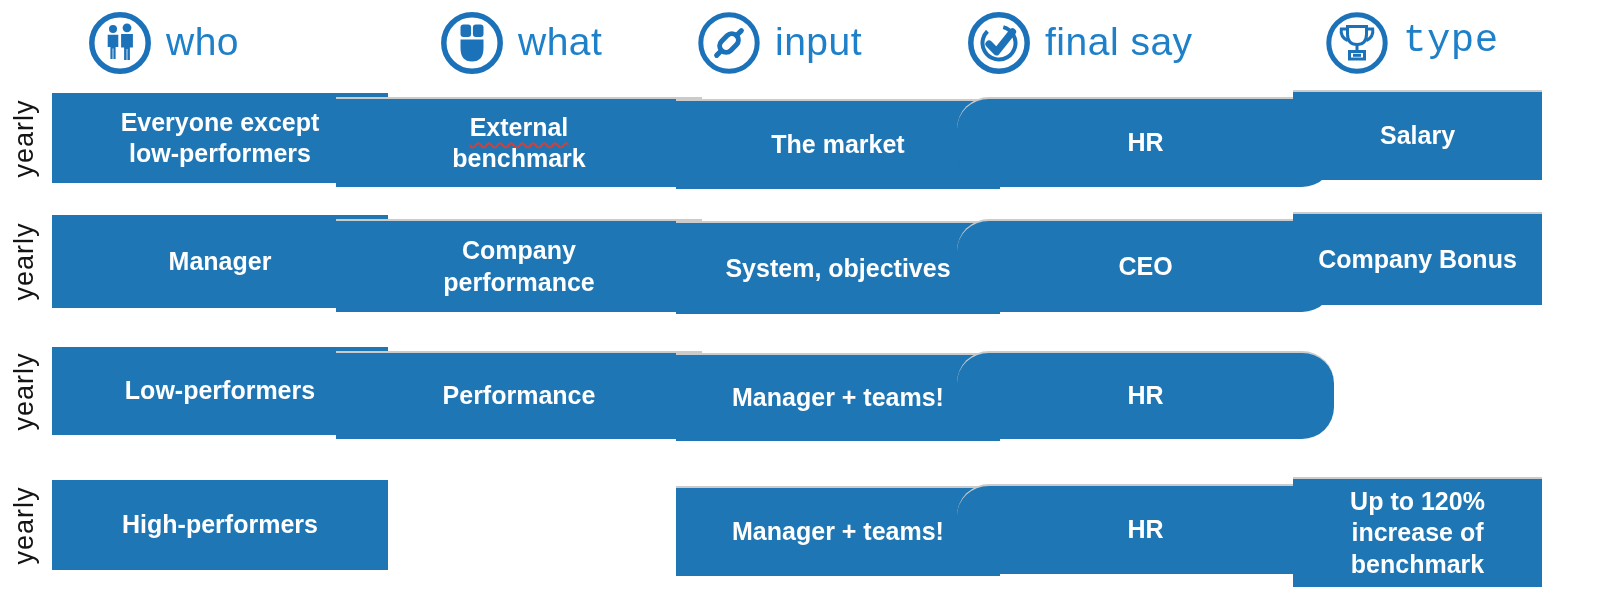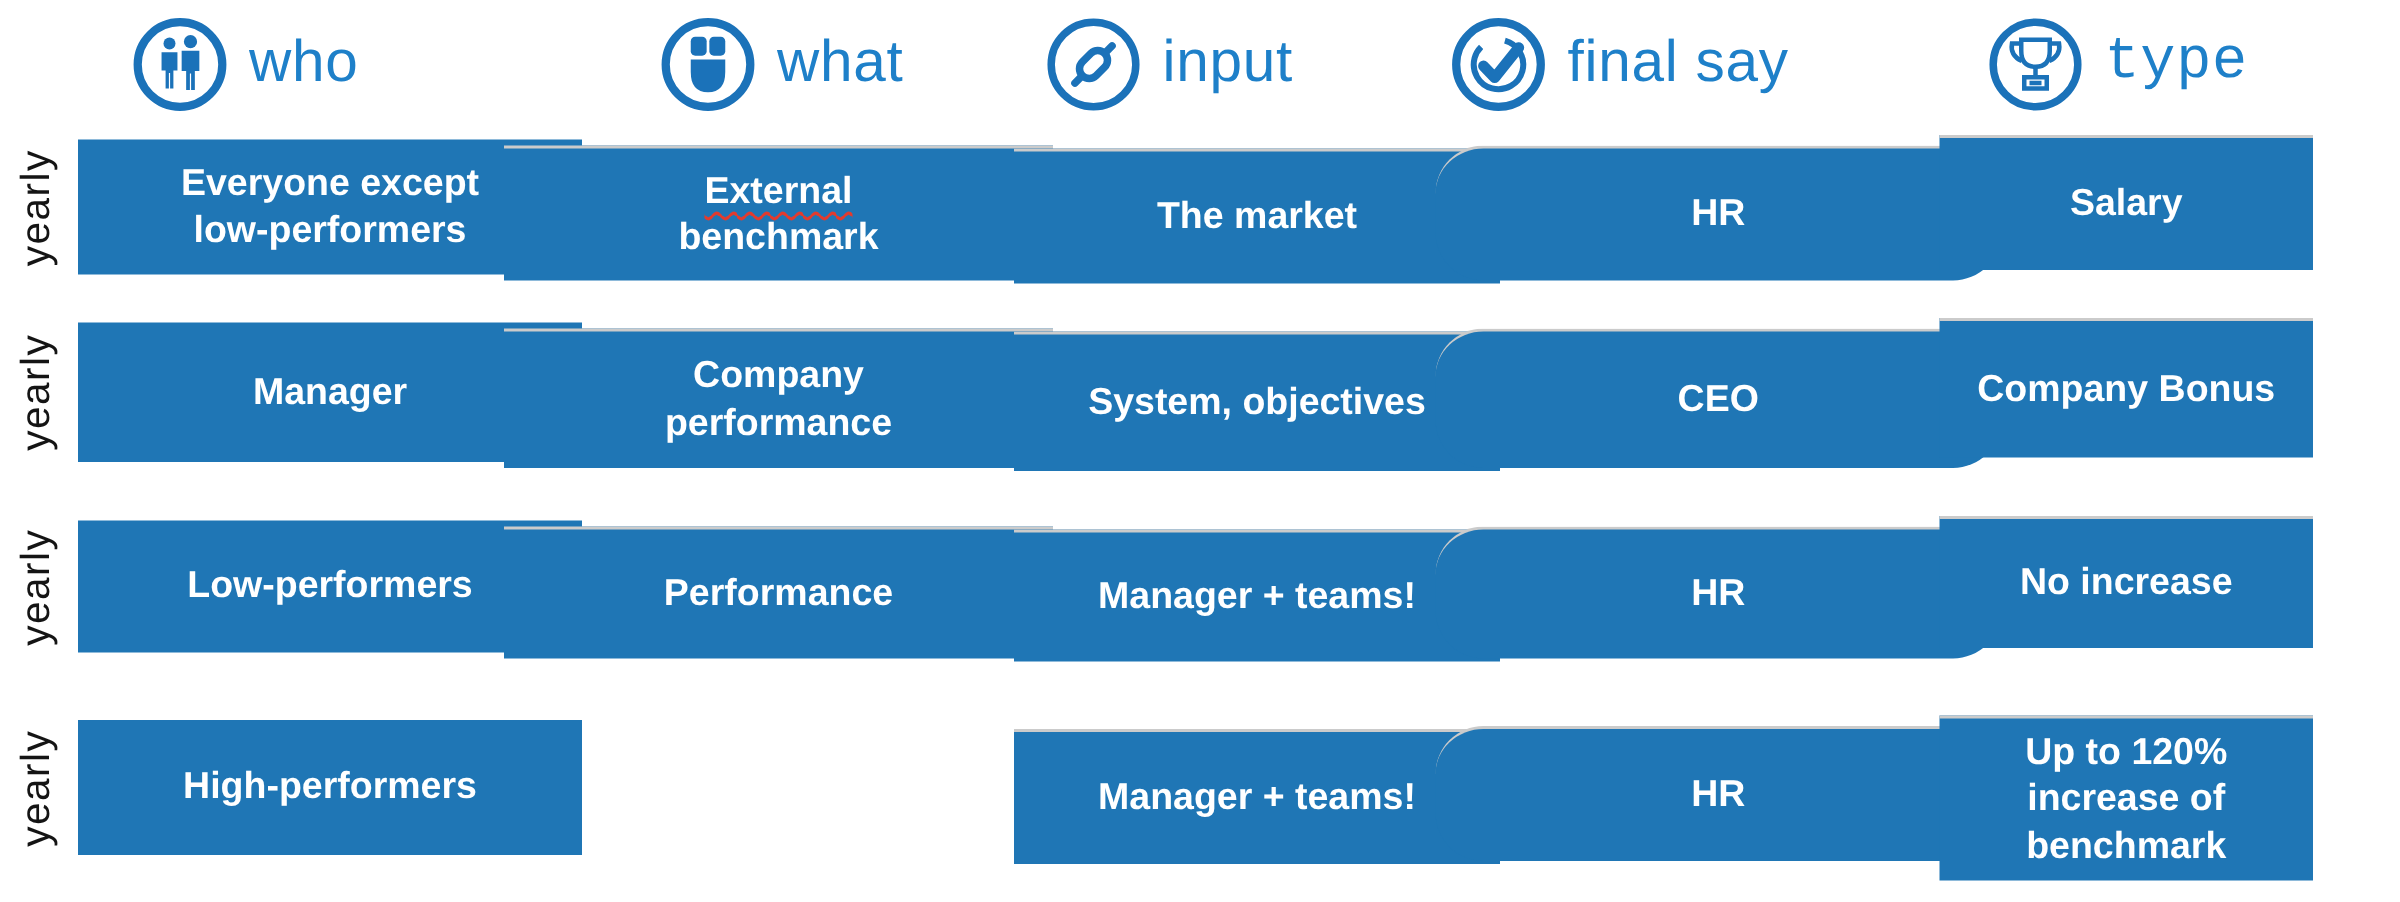--- a/index.html
+++ b/index.html
@@ -191,23 +191,20 @@
     </div>
   <div class="cell r3 c2">
       <span class="ct">Performance</span>
     </div>
   <div class="cell r3 c3">
       <span class="ct">Manager + teams!</span>
     </div>
   <div class="cell r3 c4">
       <span class="ct">HR</span>
     </div>
-  <div class="cell r3 c5">
-      <span class="ct">No increase</span>
-    </div>
 
   <div class="ylabel r4">
       <span>yearly</span>
     </div>
   <div class="cell r4 c1">
       <span class="ct">High-performers</span>
     </div>
   <div class="cell r4 c3">
       <span class="ct">Manager + teams!</span>
     </div>

